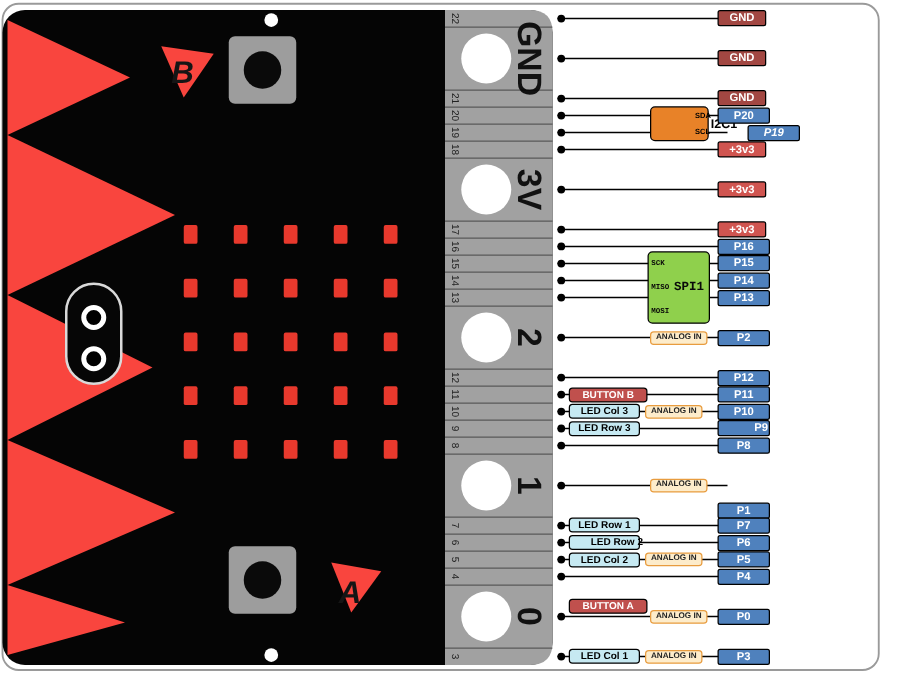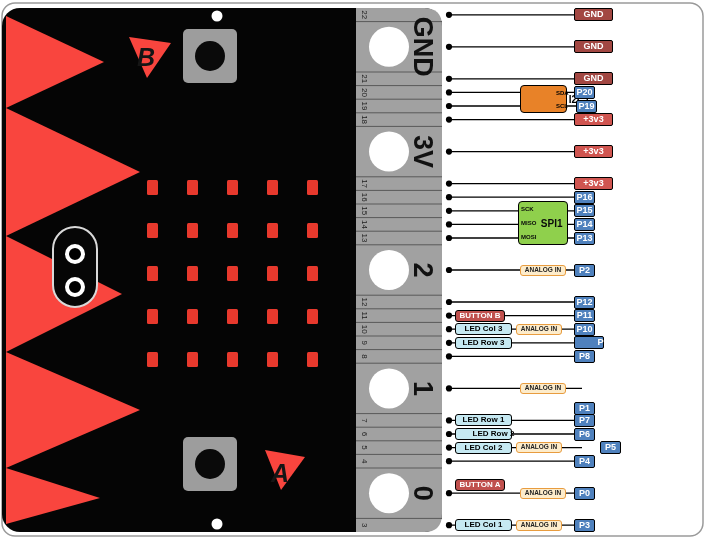--- a/index.html
+++ b/index.html
@@ -17,30 +17,30 @@
   .connstrip{fill:var(--connector-gray);}
   .divider{stroke:rgba(0,0,0,0.45);stroke-width:1;}
   .bigpinlabel{font-size:27px;font-weight:bold;fill:#111;}
   .smallpinlabel{font-size:8px;fill:#222;}
   .btn-letter{font-size:25px;font-weight:bold;font-style:italic;fill:#151515;}
   .wire{stroke:#000;stroke-width:1.3;}
   .wiredot{fill:#000;}
   #overlay{position:absolute;left:0;top:0;width:720px;height:540px;}
   .lbox{position:absolute;display:flex;align-items:center;justify-content:center;border:1px solid #000;
         border-radius:2px;font-weight:bold;white-space:nowrap;box-sizing:border-box;line-height:1;}
-  .box-pin{width:21px;height:13px;background:var(--pin-box);color:#fff;font-size:9px;}
+  .box-pin{width:42px;height:13px;background:var(--pin-box);color:#fff;font-size:9px;}
   .box-gnd{width:39px;height:13px;background:var(--gnd-box);color:#fff;font-size:9px;}
   .box-power{width:39px;height:13px;background:var(--power-box);color:#fff;font-size:9px;}
   .box-led{width:57px;height:12px;background:var(--led-box);color:#000;font-size:8px;border-radius:3px;}
-  .box-button{width:50px;height:12px;background:var(--button-box);color:#fff;font-size:8px;border-radius:3px;}
+  .box-button{width:63px;height:12px;background:var(--button-box);color:#fff;font-size:8px;border-radius:3px;}
   .box-analog{width:46px;height:11px;background:var(--analog-bg);border:1.2px solid var(--analog-border);
               color:#222;font-size:6.5px;border-radius:3px;}
   .chipbox{position:absolute;display:flex;border:1px solid #000;border-radius:4px;box-sizing:border-box;}
   #i2c-box{left:520px;top:85px;width:47px;height:28px;background:var(--i2c-box);color:#000000;padding-left:33px;}
-  #spi-box{left:518px;top:201px;width:50px;height:44px;background:var(--spi-box);color:#0a0a0a;}
+  #spi-box{left:518px;top:201px;width:50px;height:58px;background:var(--spi-box);color:#0a0a0a;font-family:Liberation Mono, monospace;}
   .chip-ports{display:flex;flex-direction:column;justify-content:space-around;padding-left:2px;
               font-size:6px;font-weight:bold;line-height:1;}
   .chip-name{flex:1;display:flex;align-items:center;justify-content:center;font-size:10px;font-weight:bold;}
 </style>
 </head>
 <body>
 
 <div class="stage">
 
   <svg class="base" width="720" height="540" viewBox="0 0 720 540">
@@ -237,21 +237,21 @@
         <span>SCK</span>
         <span>MISO</span>
         <span>MOSI</span>
       </div>
       <div class="chip-name">SPI1</div>
     </div>
   <div class="lbox box-gnd" style="left: 574px; top: 8.3px;">GND</div>
       <div class="lbox box-gnd" style="left: 574px; top: 40.3px;">GND</div>
       <div class="lbox box-gnd" style="left: 574px; top: 72.3px;">GND</div>
       <div class="lbox box-pin" style="left: 574px; top: 85.9px;">P20</div>
-      <div class="lbox box-pin" style="left: 576px; top: 99.5px;">P19</div>
+      <div class="lbox box-pin" style="left: 598px; top: 99.5px; font-style: italic;">P19</div>
       <div class="lbox box-power" style="left: 574px; top: 113.1px;">+3v3</div>
       <div class="lbox box-power" style="left: 574px; top: 145.1px;">+3v3</div>
       <div class="lbox box-power" style="left: 574px; top: 177.1px;">+3v3</div>
       <div class="lbox box-pin" style="left: 574px; top: 190.7px;">P16</div>
       <div class="lbox box-pin" style="left: 574px; top: 204.3px;">P15</div>
       <div class="lbox box-pin" style="left: 574px; top: 217.9px;">P14</div>
       <div class="lbox box-pin" style="left: 574px; top: 231.5px;">P13</div>
       <div class="lbox box-analog" style="left: 520px; top: 264.5px;">ANALOG IN</div>
       <div class="lbox box-pin" style="left: 574px; top: 263.5px;">P2</div>
       <div class="lbox box-pin" style="left: 574px; top: 295.5px;">P12</div>
@@ -264,21 +264,21 @@
       <div class="lbox box-pin" style="left: 574px; top: 336.3px; padding-left: 28px;">P9</div>
       <div class="lbox box-pin" style="left: 574px; top: 349.9px;">P8</div>
       <div class="lbox box-analog" style="left: 520px; top: 382.9px;">ANALOG IN</div>
       <div class="lbox box-pin" style="left: 574px; top: 381.9px; margin-top: 20px;">P1</div>
       <div class="lbox box-led" style="left: 455px; top: 414.4px;">LED Row 1</div>
       <div class="lbox box-pin" style="left: 574px; top: 413.9px;">P7</div>
       <div class="lbox box-led" style="left: 455px; top: 428px; padding-left: 20px;">LED Row 2</div>
       <div class="lbox box-pin" style="left: 574px; top: 427.5px;">P6</div>
       <div class="lbox box-led" style="left: 455px; top: 441.6px;">LED Col 2</div>
       <div class="lbox box-analog" style="left: 516px; top: 442.1px;">ANALOG IN</div>
-      <div class="lbox box-pin" style="left: 600px; top: 441.1px;">P5</div>
+      <div class="lbox box-pin" style="left: 574px; top: 441.1px;">P5</div>
       <div class="lbox box-button" style="left: 455px; top: 479px;">BUTTON A</div>
       <div class="lbox box-pin" style="left: 574px; top: 454.7px;">P4</div>
       <div class="lbox box-analog" style="left: 520px; top: 487.7px;">ANALOG IN</div>
       <div class="lbox box-pin" style="left: 574px; top: 486.7px;">P0</div>
       <div class="lbox box-led" style="left: 455px; top: 519.2px;">LED Col 1</div>
       <div class="lbox box-analog" style="left: 516px; top: 519.7px;">ANALOG IN</div>
       <div class="lbox box-pin" style="left: 574px; top: 518.7px;">P3</div>
     </div>
 </div>
 

